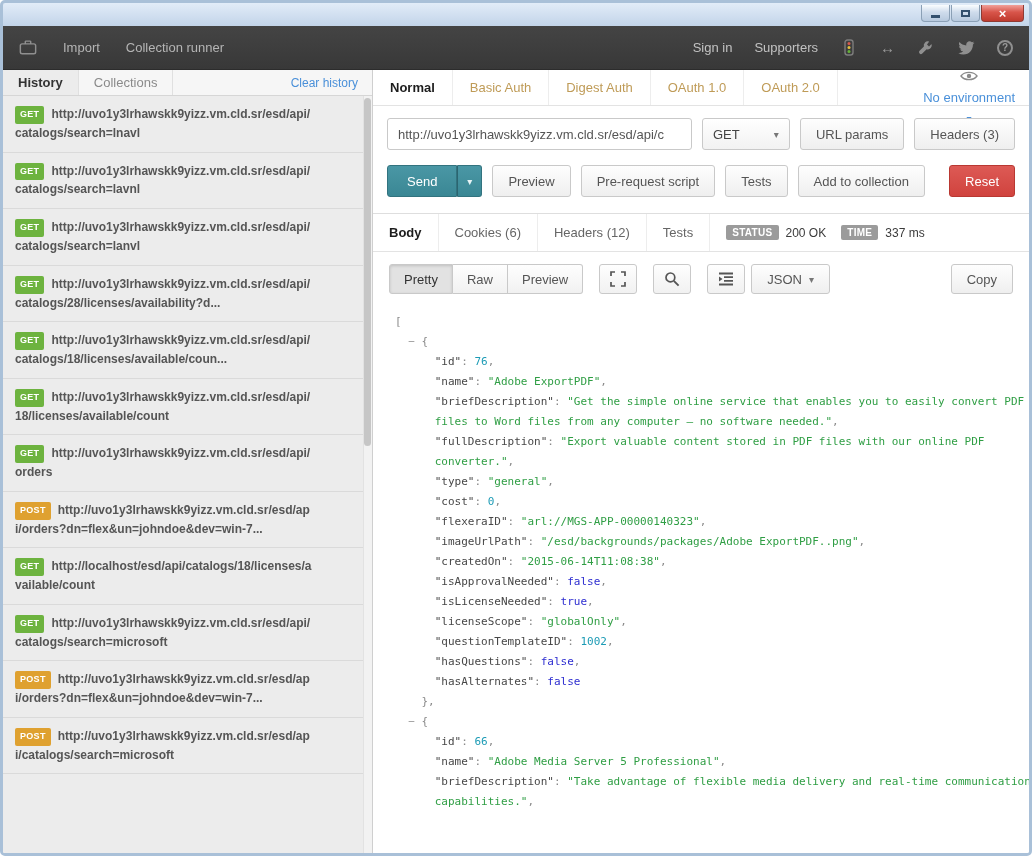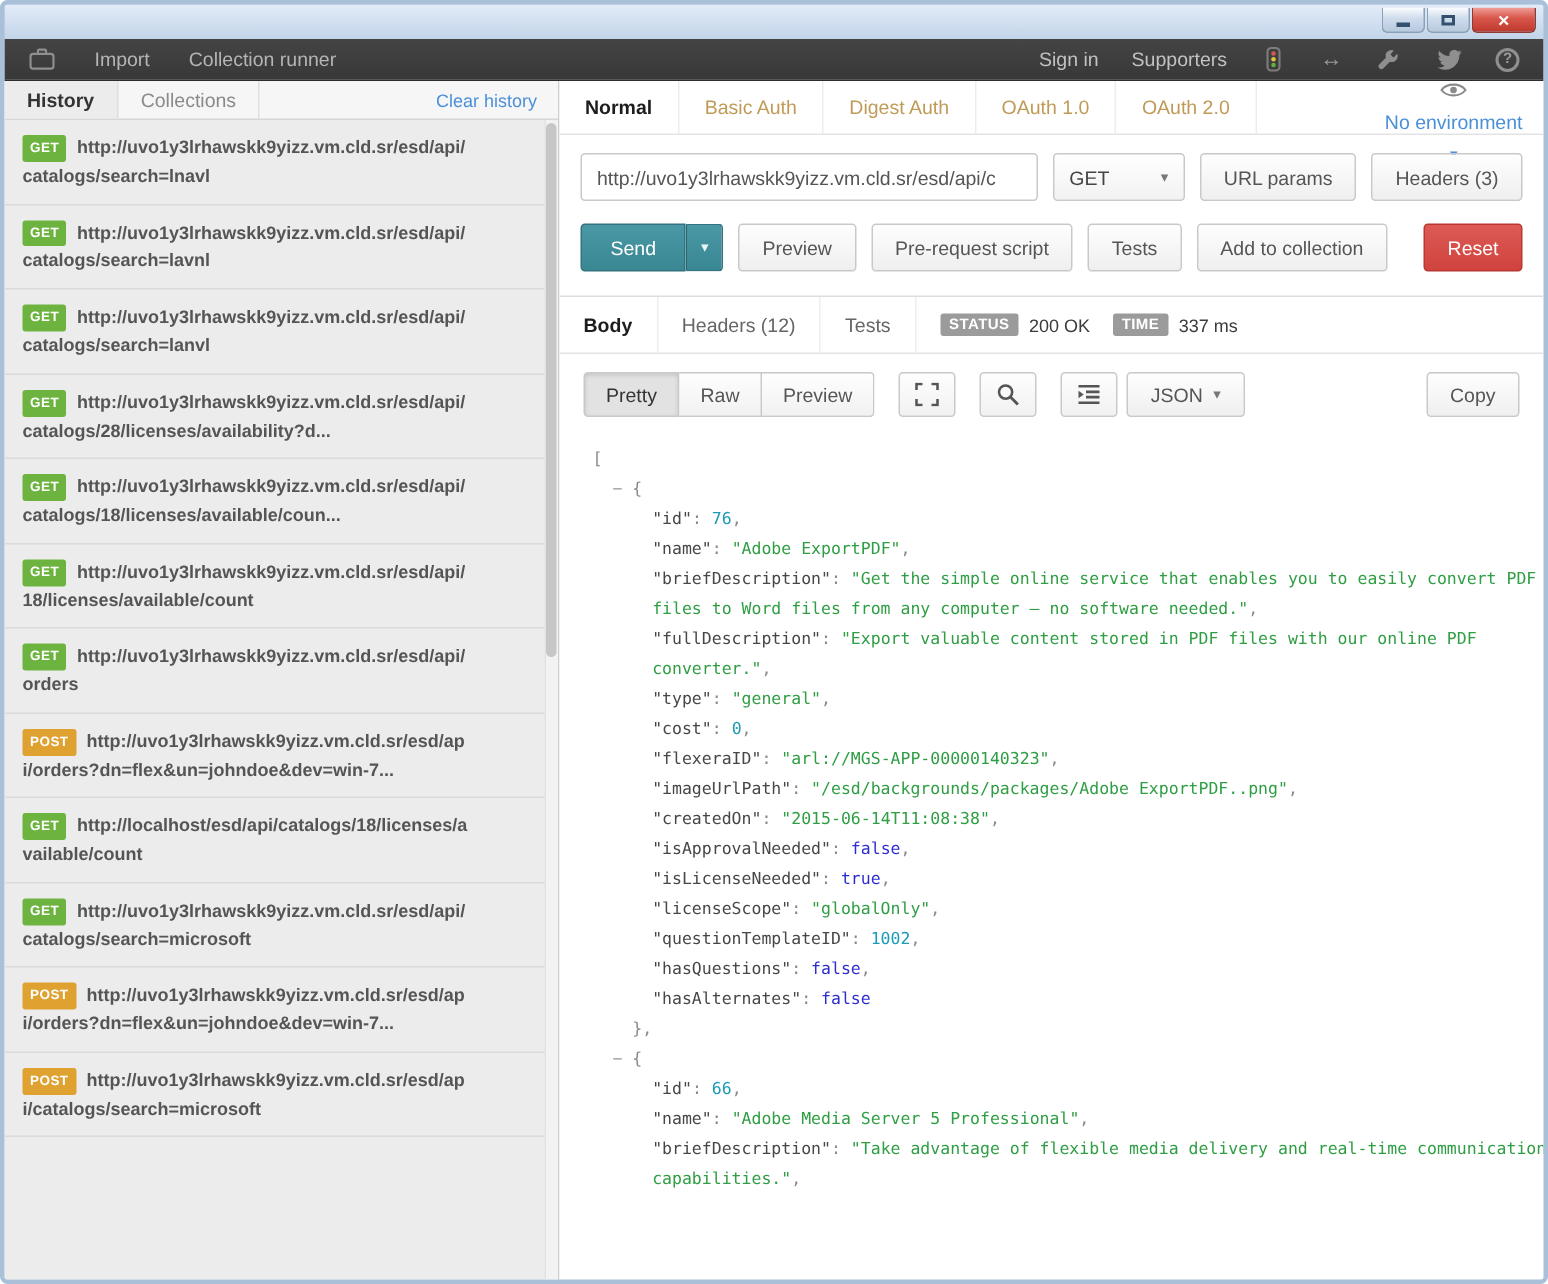--- a/index.html
+++ b/index.html
@@ -16,21 +16,21 @@
   .winbtn-group { display:flex; }
   .winbtn { width:29px; height:17px; border:1px solid #8ba0b6; border-top:none;
     border-radius:0 0 4px 4px; display:flex; align-items:center; justify-content:center;
     background:linear-gradient(#fbfdfe,#cfdcec 45%,#b7c9de); margin-left:1px; cursor:pointer; }
   .winbtn .bar { width:9px; height:3px; background:#33506e; margin-top:6px; }
   .winbtn .box { width:9px; height:7px; border:2px solid #33506e; }
   .winbtn.close { width:43px; background:linear-gradient(#f0a09a,#d8554a 45%,#bf3a2e);
     color:#fff; font-size:13px; font-weight:bold; border-color:#8f3a33; }
 
   
-  .topbar { height:28px; flex:0 0 auto; background:linear-gradient(#444,#383838);
+  .topbar { height:44px; flex:0 0 auto; background:linear-gradient(#444,#383838);
     border-bottom:1px solid #2c2c2c; display:flex; align-items:center; padding:0 16px; gap:26px; }
   .topbar .menu-label { color:#b5b5b5; font-size:13px; cursor:pointer; }
   .topbar-right { margin-left:auto; display:flex; align-items:center; gap:22px; }
   .topbar-right .menu-label { color:#c2c2c2; }
   .top-icon { display:flex; align-items:center; justify-content:center; width:18px; height:18px; cursor:pointer; }
   .glyph-icon { color:#9a9a9a; font-size:15px; line-height:1; cursor:pointer; }
   .help-circle { width:16px; height:16px; border:2px solid #8f8f8f; border-radius:50%;
     color:#9a9a9a; font-size:10px; font-weight:bold; display:flex; align-items:center; justify-content:center; }
 
   
@@ -269,20 +269,21 @@
         <button class="btn">Pre-request script</button>
         <button class="btn">Tests</button>
         <button class="btn">Add to collection</button>
         <button class="btn reset-btn">Reset</button>
       </div>
 
       <div class="response-section">
         <div class="response-tabs">
           <div class="resp-tabs-inner">
               <div class="resp-tab active">Body</div>
+              <div class="resp-tab">Cookies (6)</div>
               <div class="resp-tab">Headers (12)</div>
               <div class="resp-tab">Tests</div>
             </div>
           <div class="status-area">
             <span class="pill">STATUS</span>
             <span class="stat-val">200 OK</span>
             <span class="pill">TIME</span>
             <span class="stat-val">337 ms</span>
           </div>
         </div>

